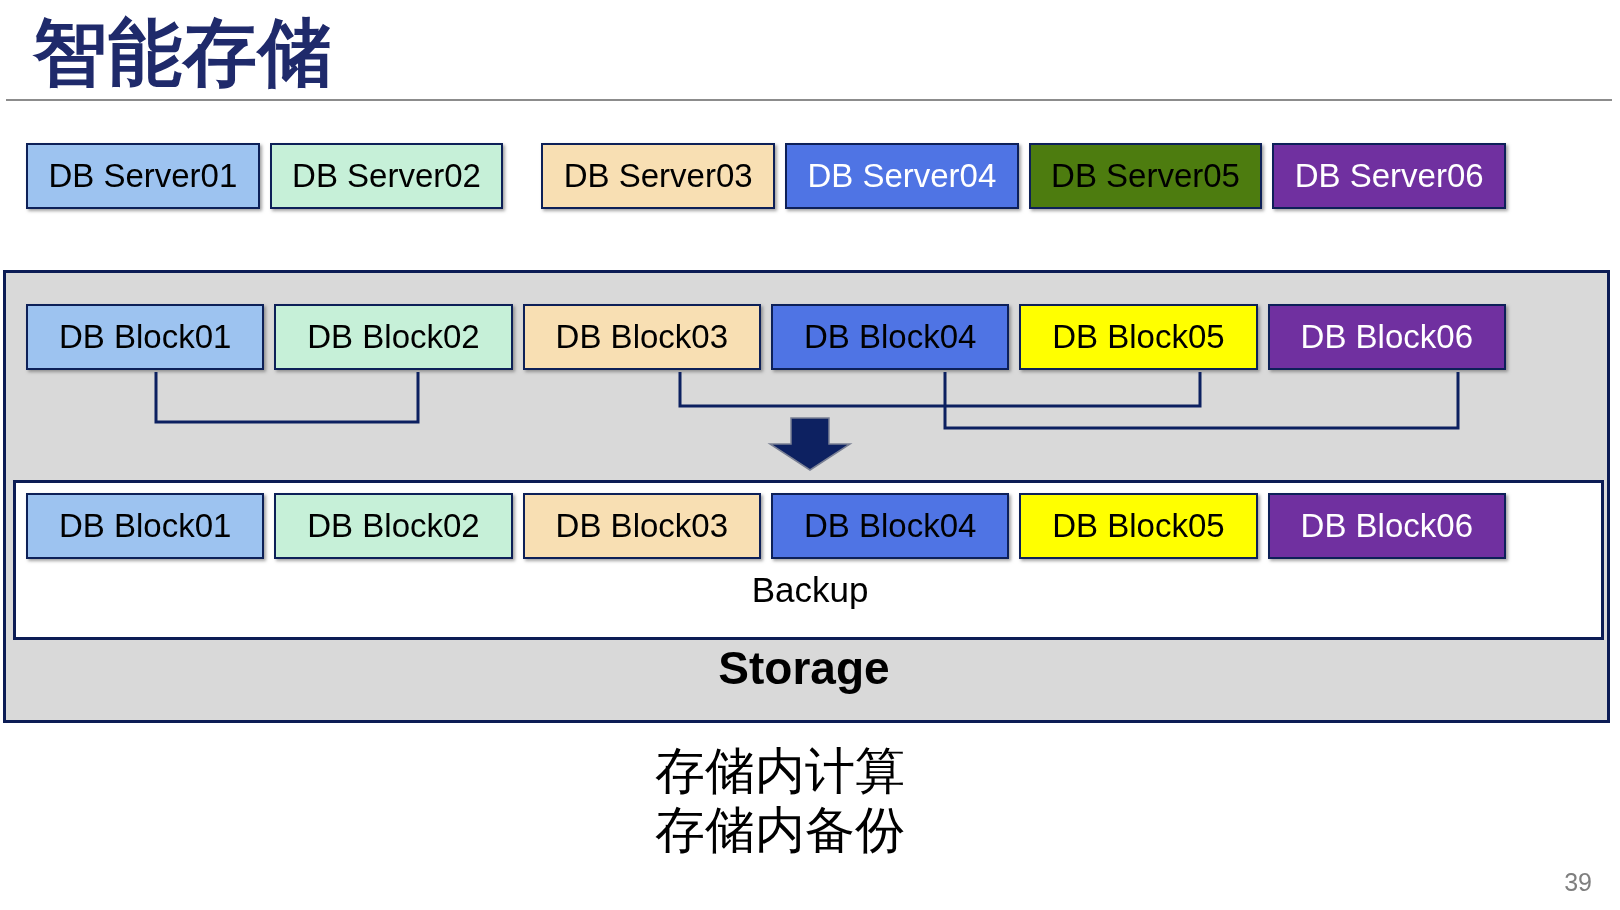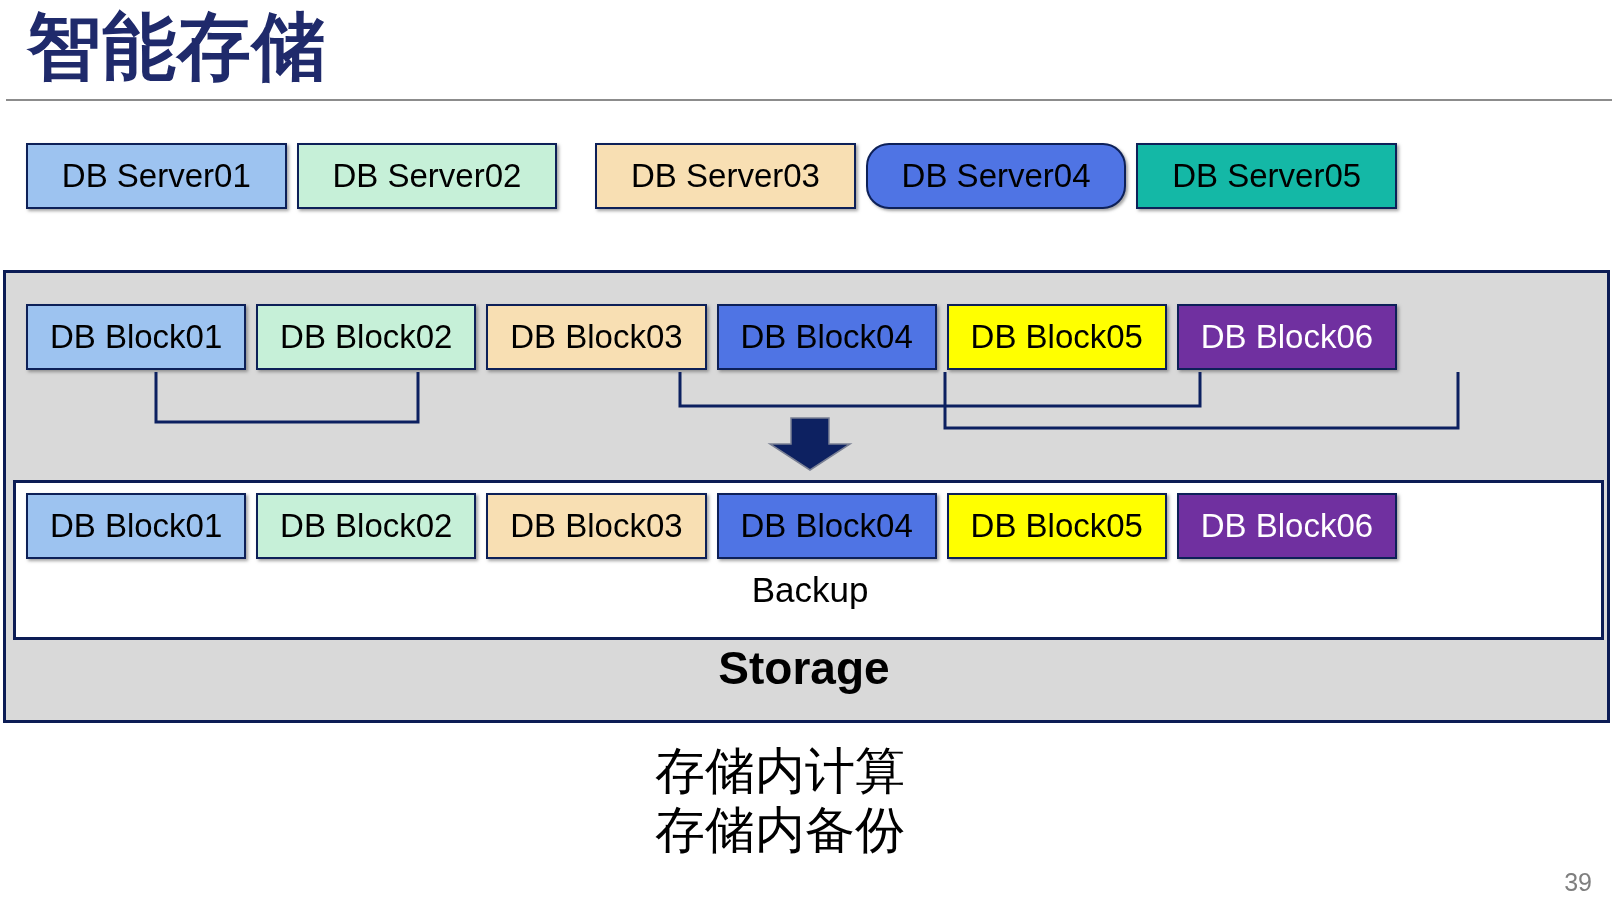--- a/index.html
+++ b/index.html
@@ -4,30 +4,30 @@
 <style>
   html,body{margin:0;padding:0;background:#ffffff;}
   .slide{
     position:relative;
     width:1620px;height:910px;
     background:#ffffff;
     font-family:"Liberation Sans", sans-serif;
     overflow:hidden;
   }
   .slide-title{
-    position:absolute;left:25px;top:2px;margin:2px;
+    position:absolute;left:25px;top:2px;margin:8px;
     font-size:74px;font-weight:700;color:#1f2a6b;
     line-height:1.15;letter-spacing:1px;
   }
   .title-divider{
     position:absolute;left:6px;right:8px;top:99px;height:2px;
     background:#8c8c8c;
   }
   .row{
-    position:absolute;left:26px;width:1371px;
+    position:absolute;left:26px;width:1480px;
     display:flex;gap:10px;
   }
   .row-servers{top:143px;}
   .row-blocks-top{top:304px;}
   .row-blocks-bottom{top:493px;}
   .box{
     flex:1;height:62px;
     border:2px solid #0d2058;
     display:flex;align-items:center;justify-content:center;
     font-size:33px;color:#000;
@@ -70,22 +70,23 @@
 
 <div class="slide">
 
   <h1 class="slide-title">智能存储</h1>
   <div class="title-divider"></div>
 
   <div class="row row-servers">
     <div class="box" style="background: rgb(157, 195, 240); color: rgb(0, 0, 0);">DB Server01</div>
     <div class="box" style="background: rgb(198, 240, 216); color: rgb(0, 0, 0);">DB Server02</div>
     <div class="box" style="background: rgb(248, 223, 179); color: rgb(0, 0, 0); margin-left: 28px;">DB Server03</div>
-    <div class="box" style="background: rgb(79, 116, 228); color: #000000; border-radius: 23px;">DB Server04</div>
-    <div class="box" style="background: #14b8a6; color: rgb(0, 0, 0);">DB Server05</div>
+    <div class="box" style="background: rgb(79, 116, 228); color: #ffffff;">DB Server04</div>
+    <div class="box" style="background: #4d7c0f; color: rgb(0, 0, 0);">DB Server05</div>
+    <div class="box" style="background: rgb(112, 48, 160); color: rgb(255, 255, 255);">DB Server06</div>
   </div>
 
   <div class="gray-panel"></div>
 
   <div class="row row-blocks-top">
     <div class="box" style="background: rgb(157, 195, 240); color: rgb(0, 0, 0);">DB Block01</div>
     <div class="box" style="background: rgb(198, 240, 216); color: rgb(0, 0, 0);">DB Block02</div>
     <div class="box" style="background: rgb(248, 223, 179); color: rgb(0, 0, 0);">DB Block03</div>
     <div class="box" style="background: rgb(79, 116, 228); color: rgb(0, 0, 0);">DB Block04</div>
     <div class="box" style="background: rgb(255, 255, 0); color: rgb(0, 0, 0);">DB Block05</div>

